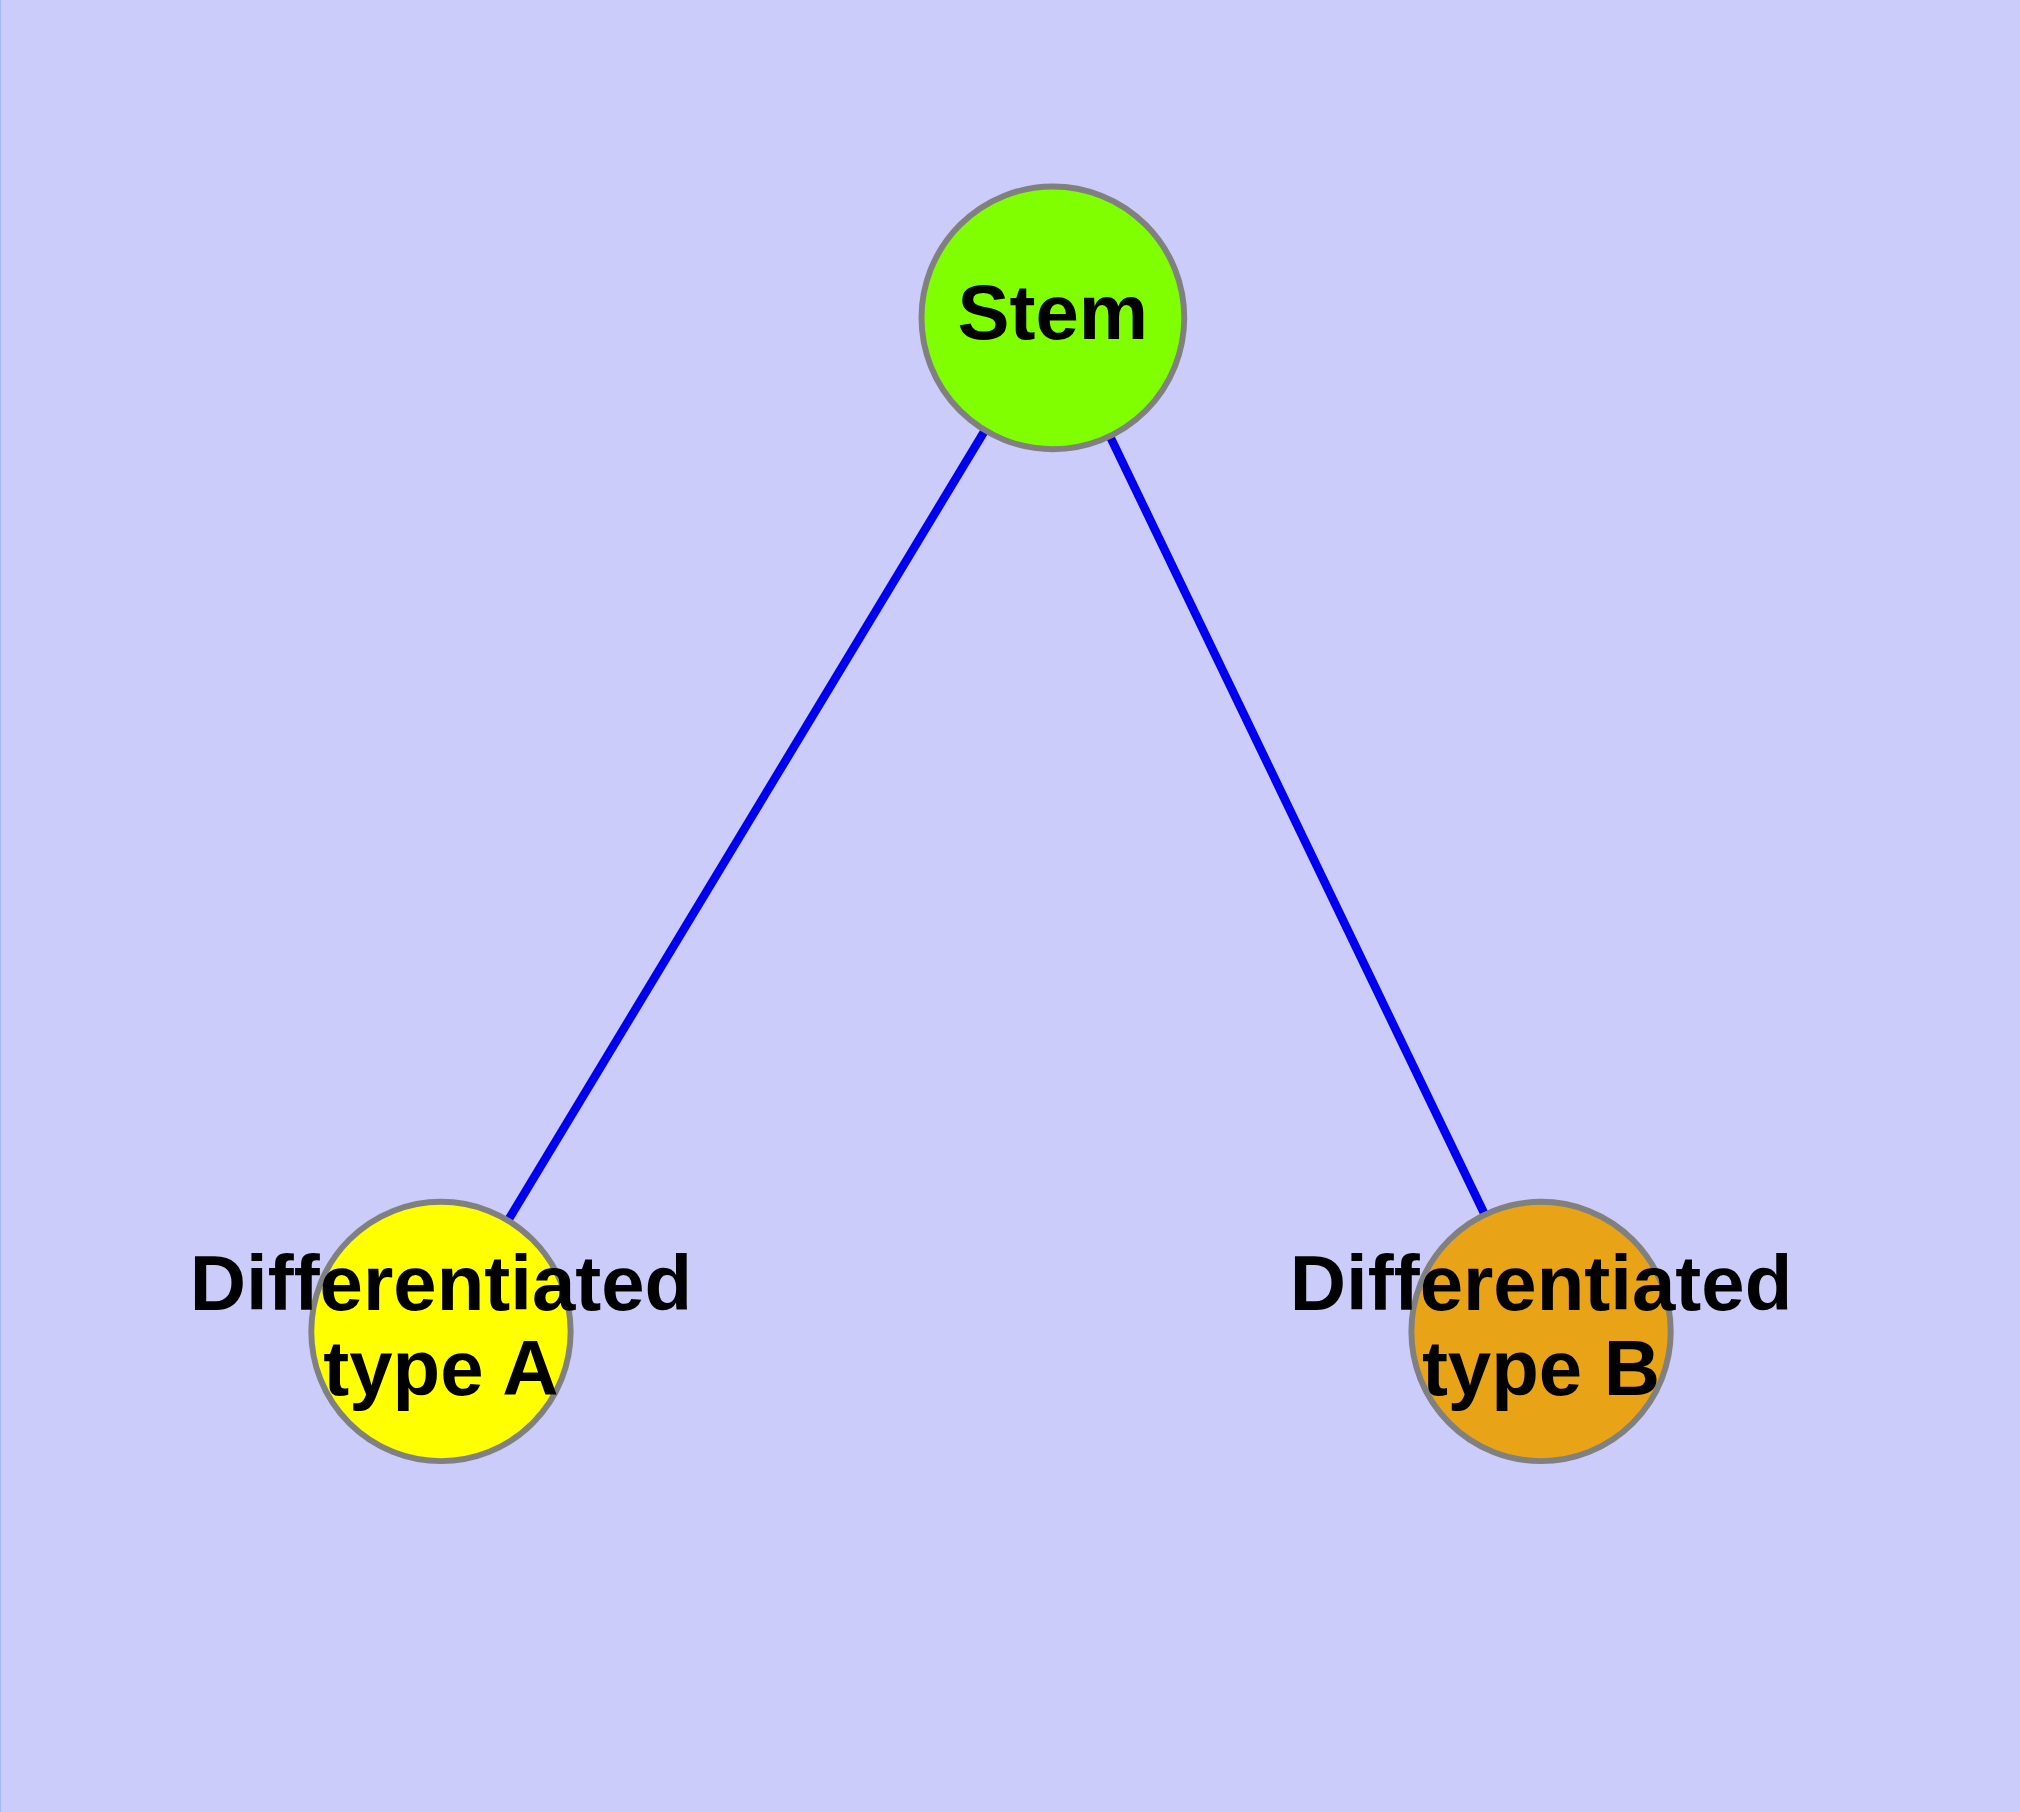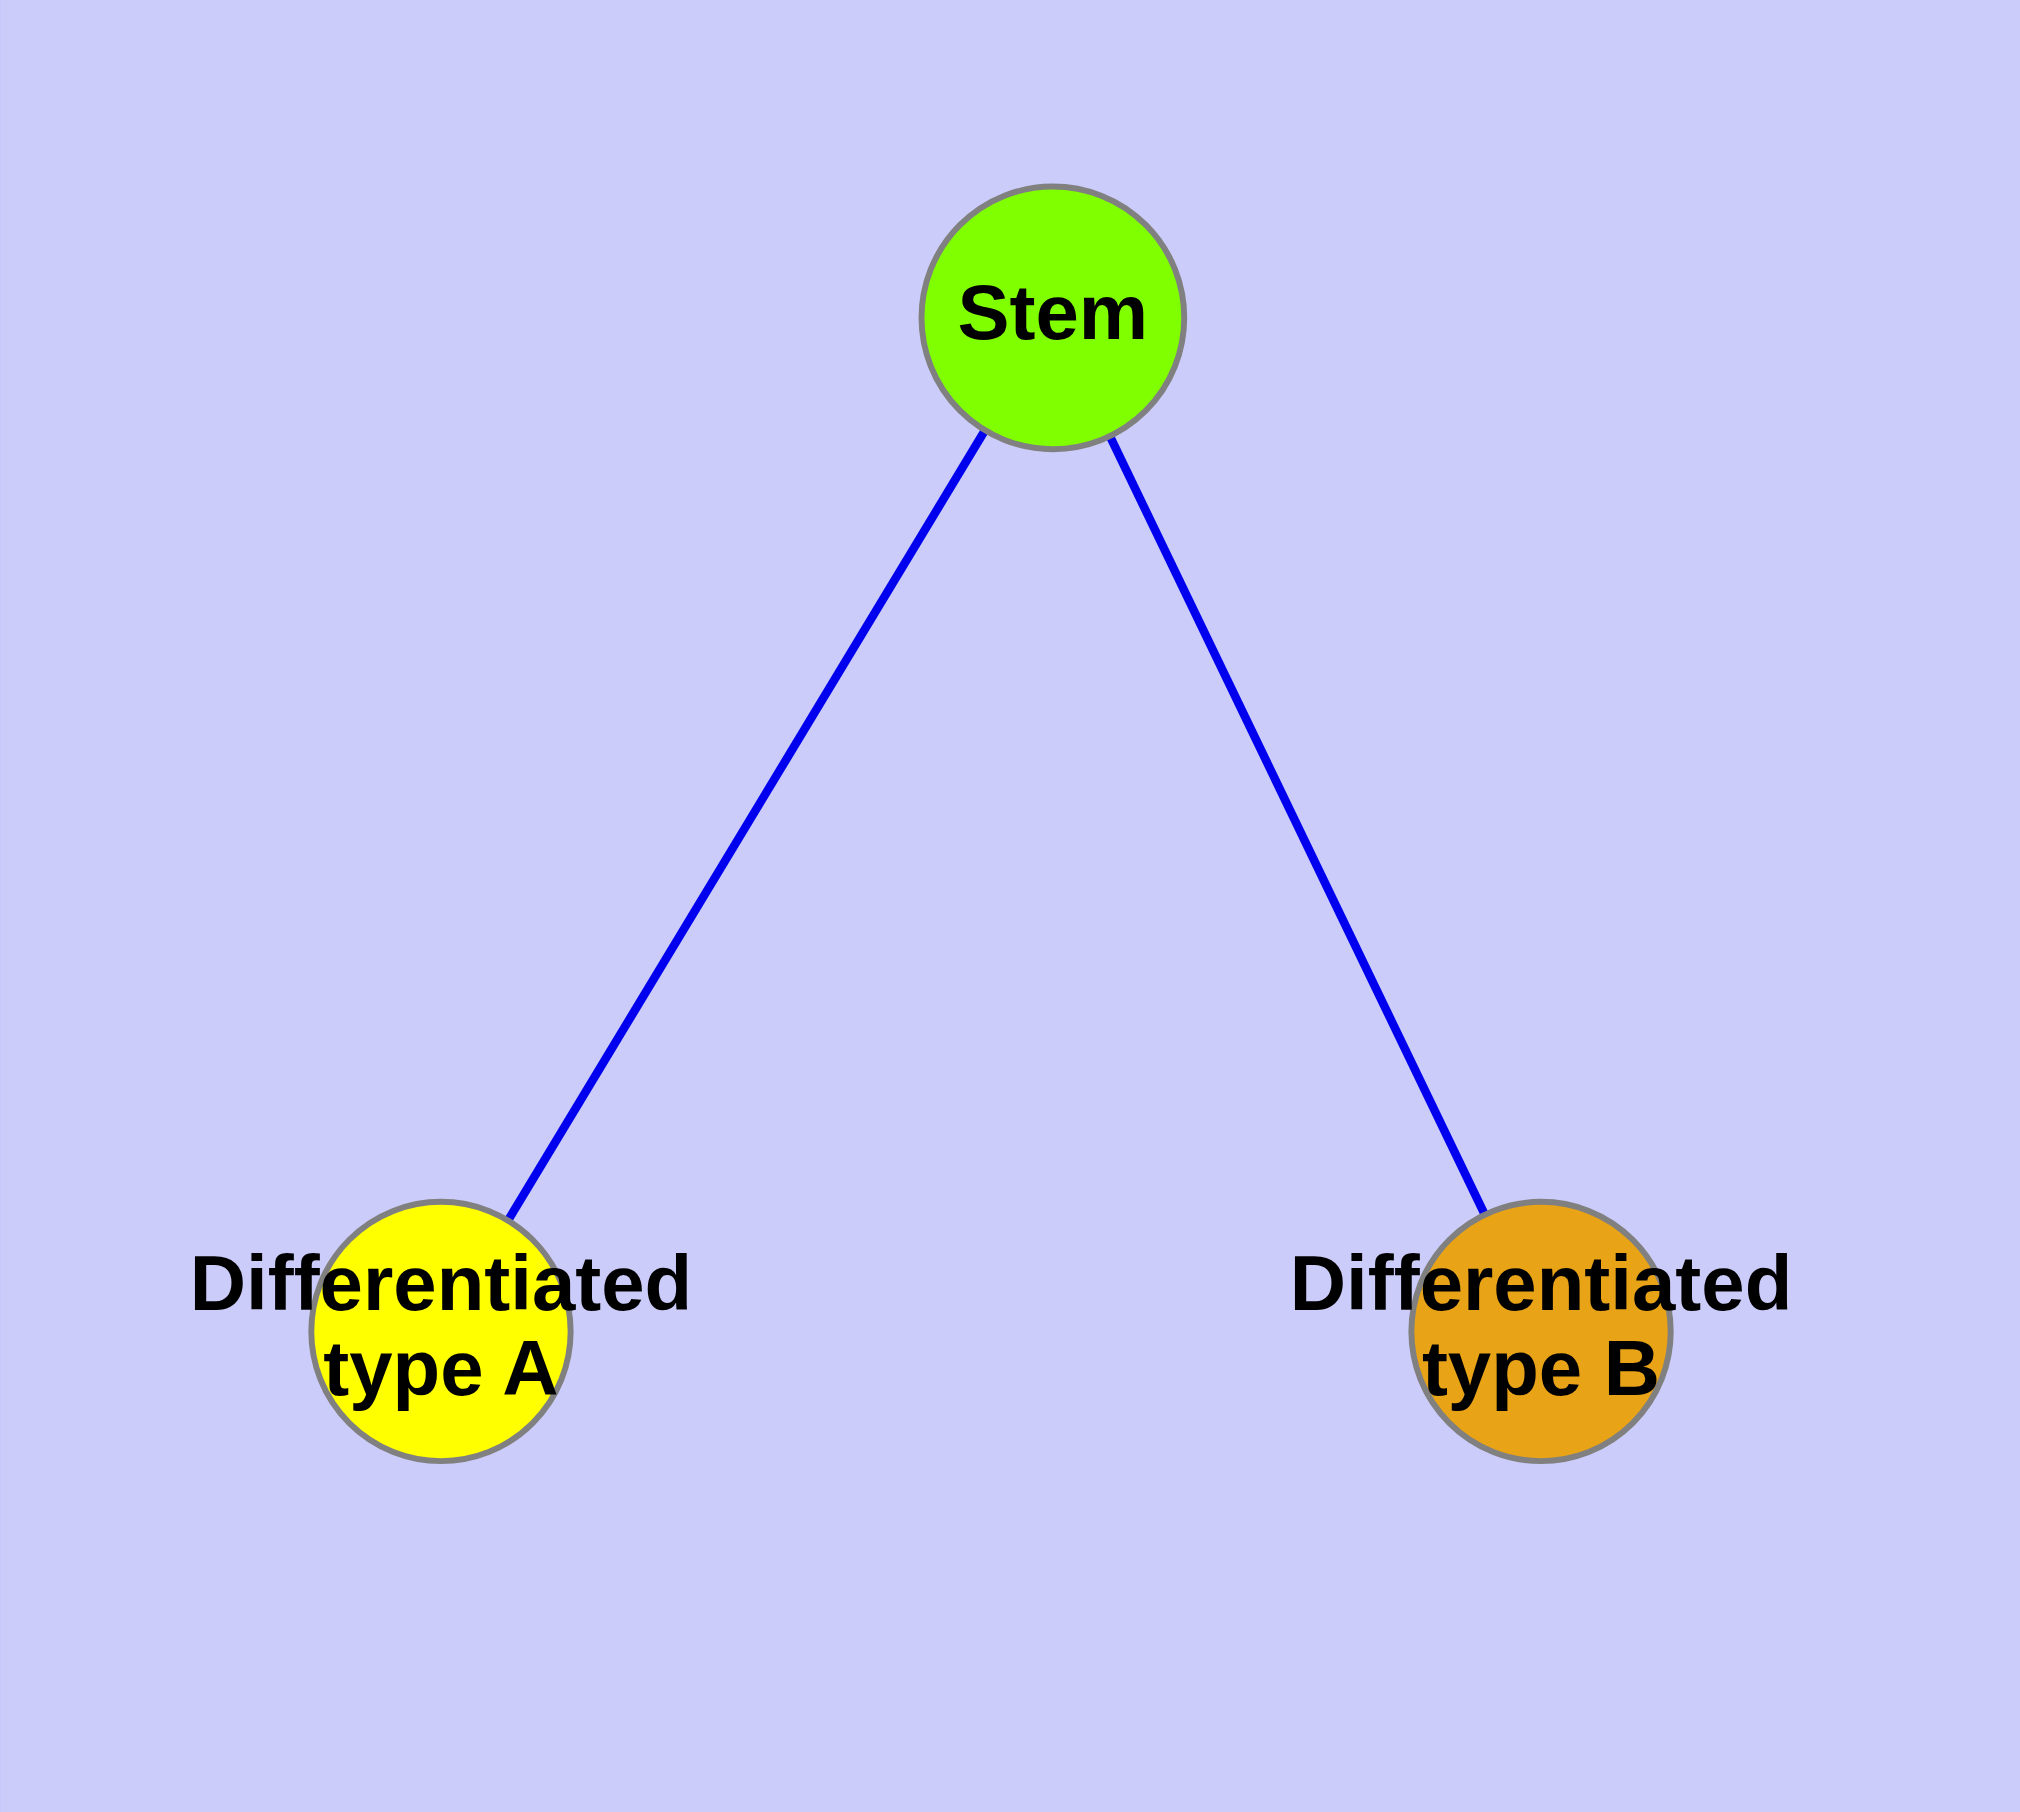--- a/index.html
+++ b/index.html
@@ -28,21 +28,21 @@
     font-weight: bold;
     fill: #000000;
     text-anchor: middle;
     dominant-baseline: middle;
     white-space: pre;
   }
 </style>
 </head>
 <body>
 
-<div id="canvas" style="background: #c4b5fd;">
+<div id="canvas" style="background: #3b82f6;">
   <svg id="graph-svg" viewBox="0 0 2384 2138">
     <rect id="bg-rect" x="0" y="0" width="2384" height="2138" fill="#ccccfa"></rect>
     <g id="edges-layer">
         <line x1="1161.3776849115657" y1="508.55164660078594" x2="599.5886956642237" y2="1439.16055399666" stroke="#0000ee" stroke-width="10" stroke-linecap="butt"></line>
         <line x1="1309.6893695458973" y1="515.5494548209952" x2="1751.1784428841784" y2="1432.2524612664536" stroke="#0000ee" stroke-width="10" stroke-linecap="butt"></line>
       </g>
     <g id="nodes-layer">
         <circle cx="1242" cy="375" r="155" fill="#80ff00" stroke="#808080" stroke-width="7"></circle>
         <circle cx="520" cy="1571" r="153" fill="#ffff00" stroke="#808080" stroke-width="7"></circle>
         <circle cx="1818" cy="1571" r="153" fill="#e8a317" stroke="#808080" stroke-width="7"></circle>

